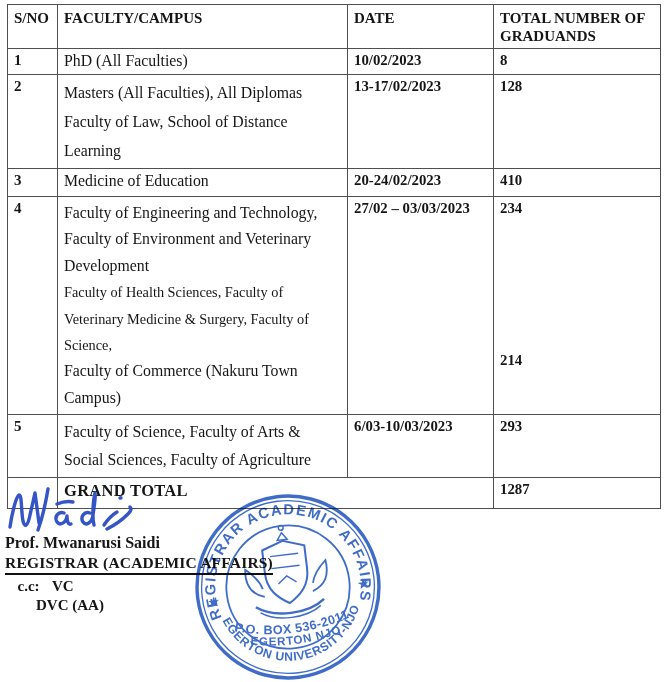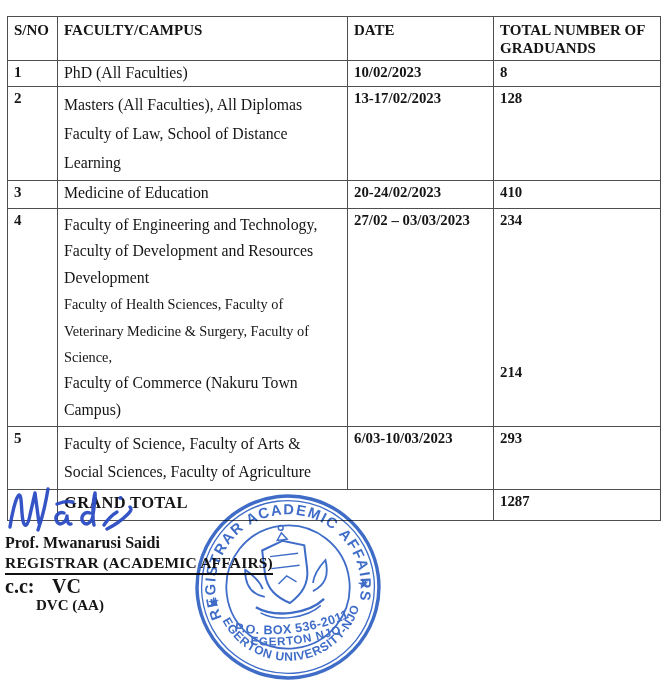--- a/index.html
+++ b/index.html
@@ -4,21 +4,21 @@
 <style>
   html,body{margin:0;padding:0;}
   body{
     width:671px;height:682px;background:#ffffff;position:relative;overflow:hidden;
     font-family:"Liberation Serif", serif;color:#151515;
   }
   .page{position:absolute;inset:0;}
 
   
   table.sched{
-    position:absolute;left:7px;top:16px;width:653px;
+    position:absolute;left:7px;top:4px;width:653px;
     border-collapse:collapse;table-layout:fixed;
   }
   table.sched td,table.sched th{
     border:1.8px solid #4f4f4f;vertical-align:top;padding:3px 6px;
     overflow:hidden;
   }
   th{ text-align:left;font-size:15px;line-height:17.5px;font-weight:bold;padding-top:5px !important;}
   td.sno{font-weight:bold;font-size:15px;padding-left:8px;}
   td.fac{font-size:15.8px;padding-left:8px;}
   td.date{font-weight:bold;font-size:14.8px;}
@@ -32,21 +32,21 @@
   tr.r-head{height:38px;}
   tr.r1{height:26px;} tr.r2{height:83px;} tr.r3{height:28px;}
   tr.r4{height:210px;} tr.r5{height:57px;} tr.rg{height:31px;}
   td.gt{font-weight:bold;font-size:16.5px;letter-spacing:.3px;padding-left:8px;padding-top:5px;font-family:Liberation Serif, serif;}
 
   
   .sig-block{position:absolute;left:5px;top:533px;}
   .sig-name{font-weight:bold;font-size:16px;line-height:20px;}
   .sig-title{font-weight:bold;font-size:15.5px;line-height:19px;display:inline-block;
              border-bottom:2.5px solid #111;padding-bottom:1px;letter-spacing:.2px;}
-  .cc-row{display:flex;font-weight:bold;font-size:20px;line-height:19px;margin-top:2px;}
+  .cc-row{display:flex;font-weight:bold;font-size:15px;line-height:19px;margin-top:2px;text-align:center;}
   .cc-label{width:47px;}
   .cc-item2{margin-left:31px;font-weight:bold;font-size:15px;line-height:19px;}
 
   .signature-svg{position:absolute;left:4px;top:485px;}
 
   
   .stamp{position:absolute;left:193px;top:492px;opacity:.88;mix-blend-mode:multiply;}
   .stamp text{font-family:"Liberation Sans", sans-serif;font-weight:bold;}
 </style>
 </head>
@@ -95,21 +95,21 @@
         <div class="fl">Medicine of Education</div>
       </td>
       <td class="date">20-24/02/2023</td>
       <td class="tot">410</td>
     </tr>
 
     <tr class="r4 lh26">
       <td class="sno">4</td>
       <td class="fac">
         <div class="fl">Faculty of Engineering and Technology,</div>
-        <div class="fl">Faculty of Development and Resources</div>
+        <div class="fl">Faculty of Environment and Veterinary</div>
         <div class="fl">Development</div>
         <div class="fl small">Faculty of Health Sciences, Faculty of</div>
         <div class="fl small">Veterinary Medicine &amp; Surgery, Faculty of</div>
         <div class="fl small">Science,</div>
         <div class="fl">Faculty of Commerce (Nakuru Town</div>
         <div class="fl">Campus)</div>
       </td>
       <td class="date">27/02 – 03/03/2023</td>
       <td class="tot">
         <div>234</div>

